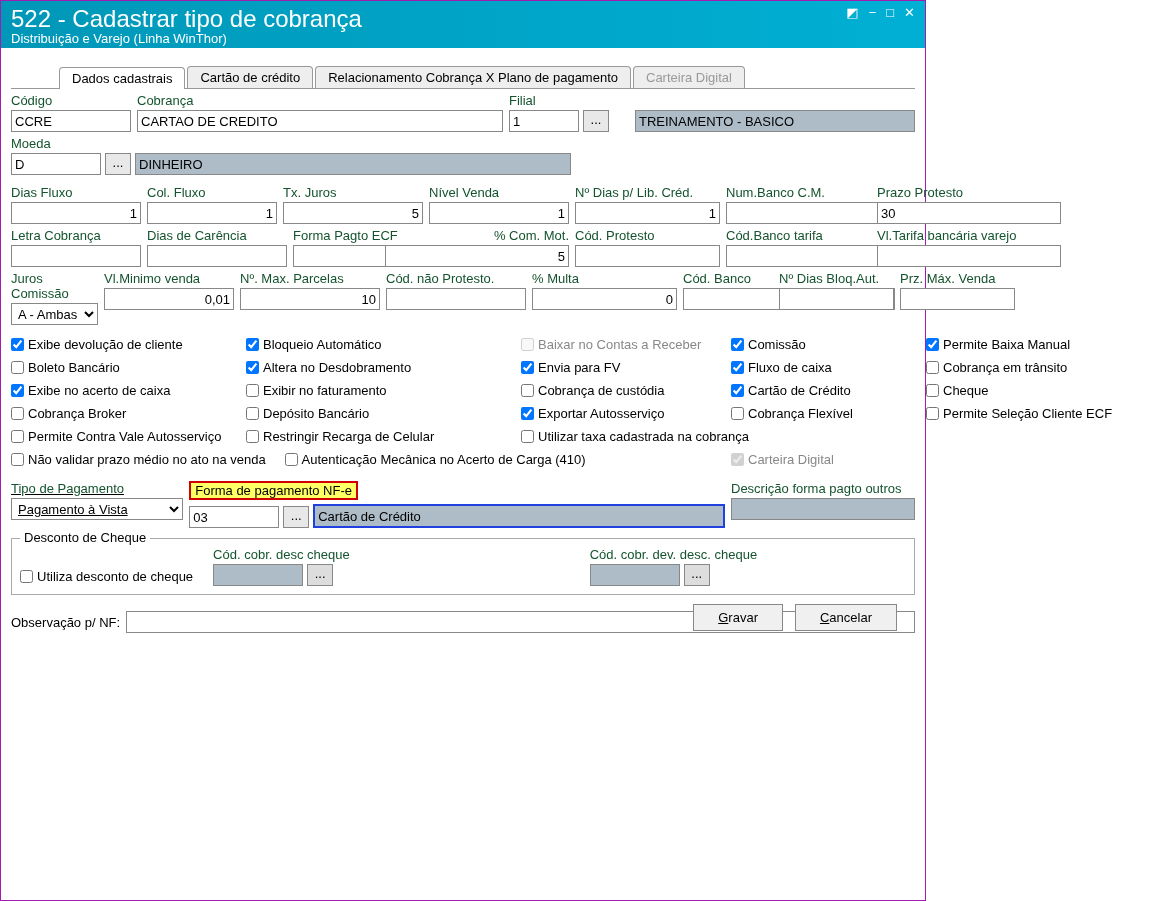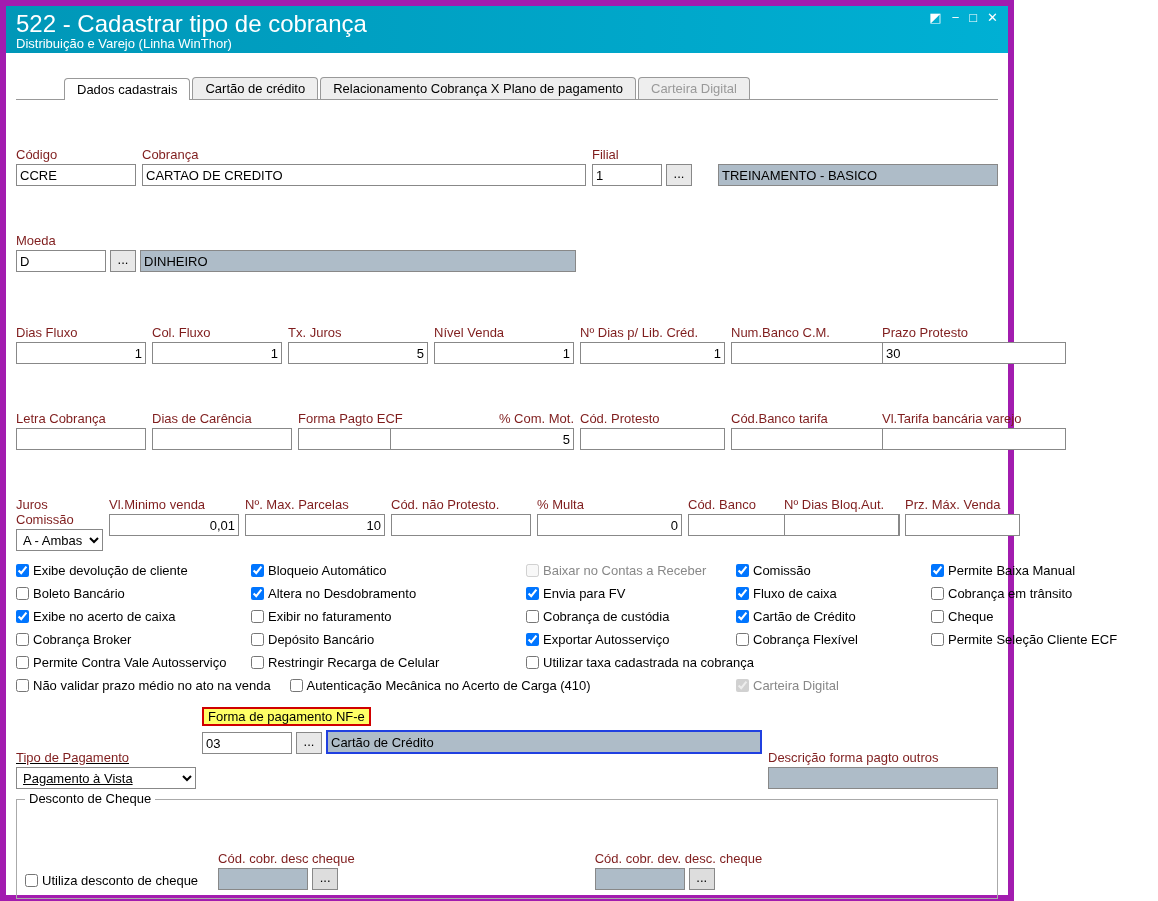--- a/index.html
+++ b/index.html
@@ -1,31 +1,31 @@
 <!DOCTYPE html>
 <html><head>
 <meta charset="utf-8">
 <style>
   * { box-sizing: border-box; font-family: Tahoma, Arial, sans-serif; font-size: 13px; }
   body { margin: 0; padding: 0; background: #fff; }
-  .window-frame { width: 1014px; height: 901px; border: 6px solid #a21caf; background: #fff; position: relative; }
+  .window-frame { width: 926px; height: 901px; border: 1px solid #a21caf; background: #fff; position: relative; }
   .titlebar { background: linear-gradient(to right, #0097b8, #00b0d4); color: #fff; padding: 4px 10px 2px 10px; display: flex; justify-content: space-between; align-items: flex-start; }
   .title-block { display: flex; flex-direction: column; }
   .title-main { font-size: 24px; }
   .title-sub { font-size: 13px; font-weight: normal; margin-top: -2px; }
   .winbtns { display: flex; gap: 10px; font-size: 20px; }
   .winbtn { cursor: pointer; }
   .client { padding: 4px 10px 10px 10px; position: relative; }
-  .tabs { display: flex; border-bottom: 1px solid #999; margin-top: 20px; padding-left: 48px; }
+  .tabs { display: flex; border-bottom: 1px solid #999; margin-top: 14px; padding-left: 48px; }
   .tab { padding: 3px 12px; border: 1px solid #999; border-bottom: none; border-radius: 4px 4px 0 0; margin-right: 2px; background: #eee; cursor: pointer; }
   .tab.active { background: #fff; position: relative; top: 1px; }
   .tab.disabled { color: #999; }
   .rowgrid { display: flex; gap: 6px; margin-top: 4px; }
   .field { display: flex; flex-direction: column; }
-  .field label { color: #7f1d1d; margin-bottom: 2px; margin-top: 43px; }
+  .field label { color: #14532d; margin-bottom: 2px; }
   .inp { border: 1px solid #888; background: #fff; padding: 2px 3px; height: 22px; }
   .inp.ro { background: #aebcc8; }
   .num { text-align: right; }
   .lookup-row { display: flex; gap: 4px; align-items: flex-end; }
   .btn-look { width: 26px; height: 22px; background: #e8e8e8; border: 1px solid #888; text-align: center; line-height: 18px; cursor: pointer; }
   .iconbtn { width: 28px; height: 22px; border: 1px solid #888; background: #f0f0f0; display:flex; align-items:center; justify-content:center; cursor:pointer; }
   .chk { display: flex; align-items: center; gap: 4px; padding: 2px 0; }
   .chk input { margin: 0; }
   .chk.disabled { color: #888; }
   .group { border: 1px solid #aaa; padding: 8px; margin-top: 10px; position: relative; }

